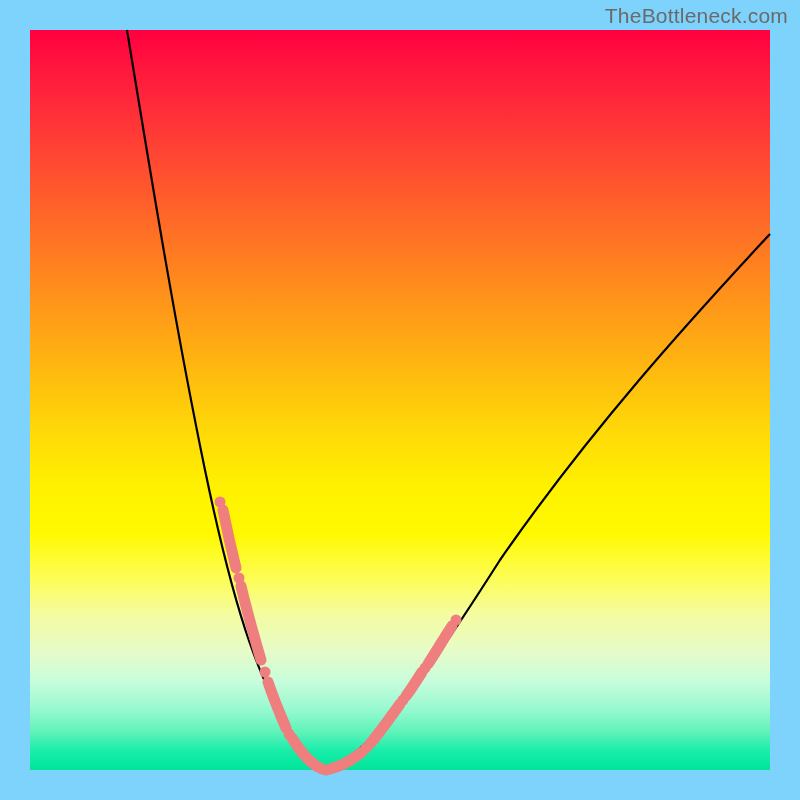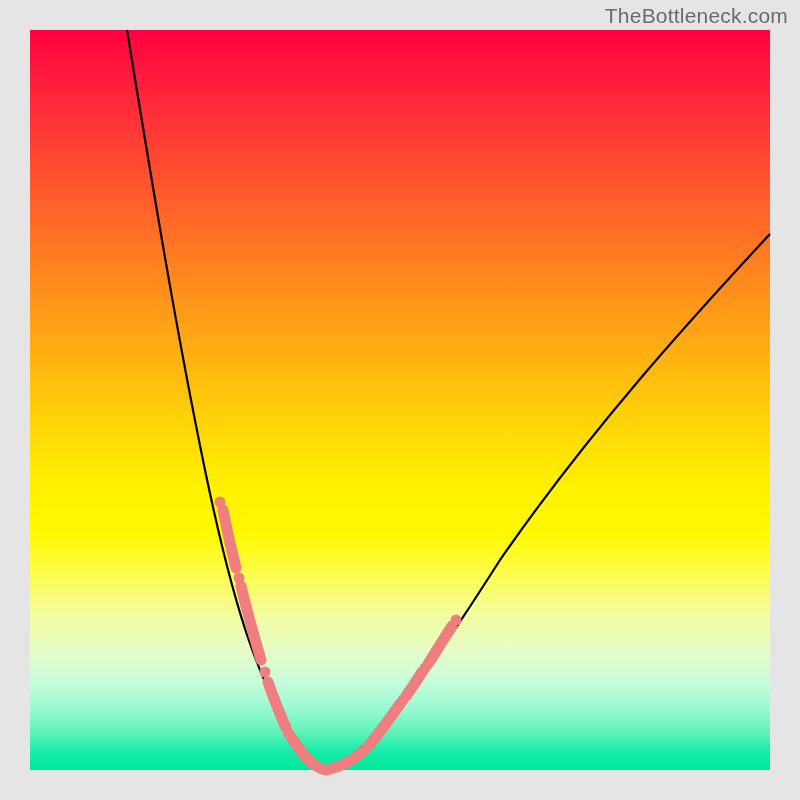--- a/index.html
+++ b/index.html
@@ -10,21 +10,21 @@
     background: #000;
     overflow: hidden;
     font-family: Arial, Helvetica, sans-serif;
   }
   .frame {
     position: absolute;
     top: 0;
     left: 0;
     width: 800px;
     height: 800px;
-    background: #e5e5e5;
+    background: #7dd3fc;
   }
   .watermark {
     position: absolute;
     top: 4px;
     right: 12px;
     color: #6a6a6a;
     font-size: 21px;
     font-weight: 400;
     letter-spacing: 0.2px;
     user-select: none;

